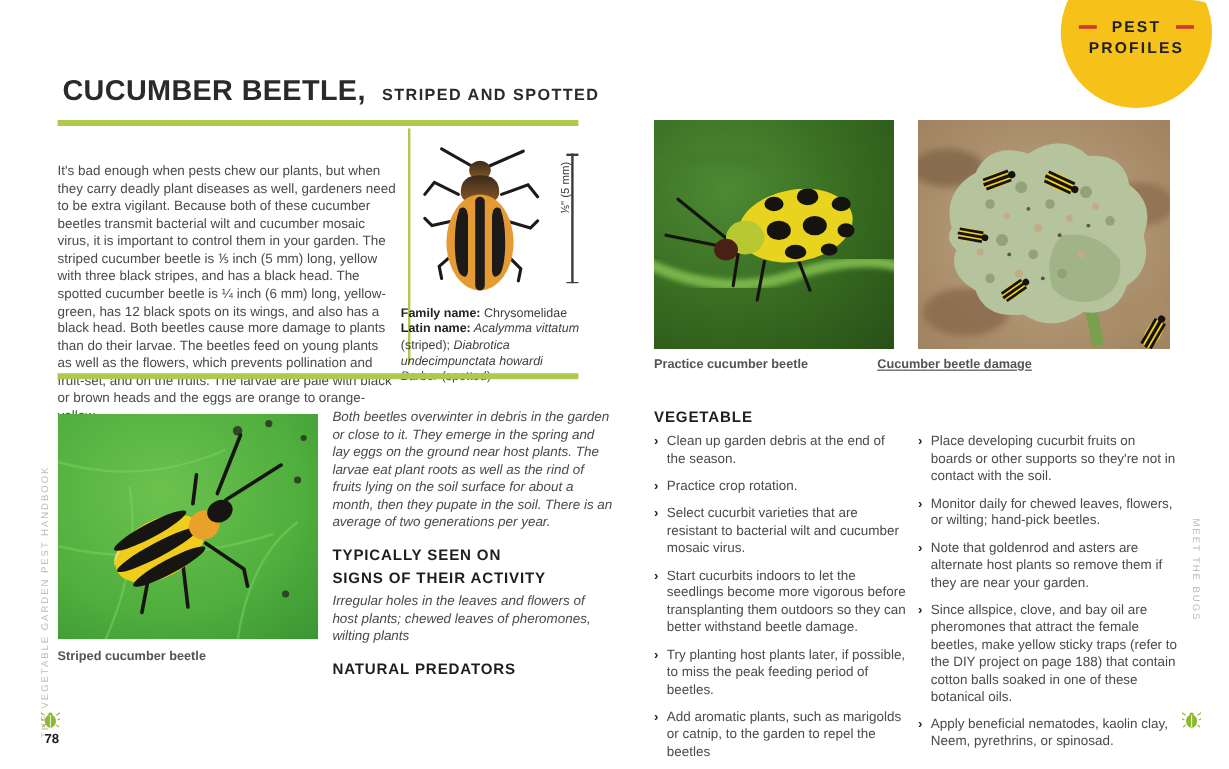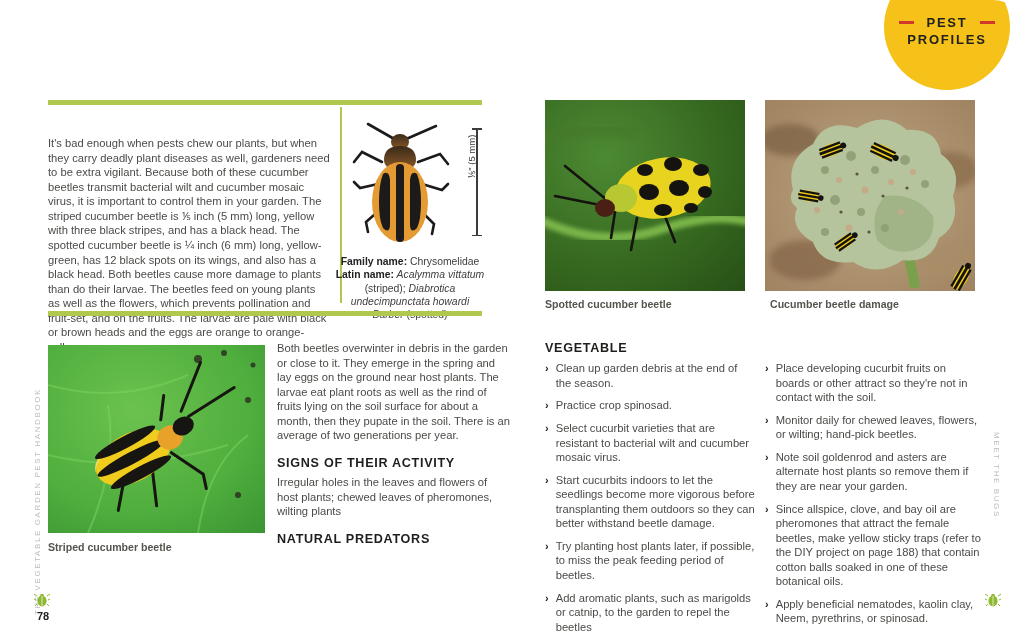--- a/index.html
+++ b/index.html
@@ -30,37 +30,37 @@
 
   
   .illo { position:absolute; left:352px; top:122px; width:98px; height:124px; }
   .measure { position:absolute; left:472px; top:128px; height:108px; width:10px; }
   .measure .bar { position:absolute; left:4px; top:0; width:1.5px; height:108px; background:#3c3b39; }
   .measure .cap { position:absolute; left:0; width:10px; height:1.5px; background:#3c3b39; }
   .measure .cap.t { top:0; } .measure .cap.b { bottom:0; }
   .measure-label { position:absolute; left:436px; top:150px; width:70px; font-size:9.5px; color:#3c3b39;
                    transform:rotate(-90deg); transform-origin:center; text-align:center; }
 
-  .taxonomy { position:absolute; left:334px; top:255px; width:152px; text-align:center;
+  .taxonomy { position:absolute; left:334px; top:255px; width:152px; 
               font-size:10.4px; line-height:1.28; color:#3f3e3c; }
   .taxonomy b { color:#222; }
   .lat { font-style:italic; }
 
   
   .photo { position:absolute; overflow:hidden; }
   .photo svg { display:block; }
   .ph-left   { left:48px;  top:345px; width:217px; height:188px; }
   .ph-spot   { left:545px; top:100px; width:200px; height:191px; }
   .ph-damage { left:765px; top:100px; width:210px; height:191px; }
   .caption { position:absolute; font-size:10.6px; font-weight:600; color:#55544f; }
 
   
   .mid-col { position:absolute; left:277px; top:341px; width:234px; }
   .sec-h { font-size:12.6px; font-weight:800; letter-spacing:0.7px; color:#1f1e1c; margin-bottom:5px; }
-  .sec-p { font-size:11.2px; line-height:1.3; color:#4a4a47; margin-bottom:13px; }
+  .sec-p { font-size:11.2px; line-height:1.3; color:#4a4a47; margin-bottom:13px;font-style:italic; }
 
   
   .controls-h { position:absolute; left:545px; top:341px; font-size:12.6px; font-weight:800; letter-spacing:0.7px; color:#1f1e1c; }
   .ctrl-col { position:absolute; top:361px; }
   .ctrl-col-1 { left:545px; width:210px; }
   .ctrl-col-2 { left:765px; width:218px; }
   .ctrl-item { display:flex; margin-bottom:8px; font-size:11.2px; line-height:1.3; color:#4a4a47; }
   .chev { font-weight:800; color:#1d1d1b; margin-right:7px; font-size:11px; line-height:1.35; }
 
   
@@ -82,20 +82,24 @@
 
   <div class="badge">
     <div class="badge-row">
       <span class="badge-dash"></span>
       <span class="badge-line">PEST</span>
       <span class="badge-dash"></span>
     </div>
     <div class="badge-line">PROFILES</div>
   </div>
 
+  <div class="title-wrap">
+    <span class="title-main">CUCUMBER BEETLE,</span>
+    <span class="title-sub">STRIPED AND SPOTTED</span>
+  </div>
   <div class="rule rule-top"></div>
 
   <p class="intro">It's bad enough when pests chew our plants, but when they carry deadly plant diseases as well, gardeners need to be extra vigilant. Because both of these cucumber beetles transmit bacterial wilt and cucumber mosaic virus, it is important to control them in your garden. The striped cucumber beetle is ⅕ inch (5 mm) long, yellow with three black stripes, and has a black head. The spotted cucumber beetle is ¼ inch (6 mm) long, yellow-green, has 12 black spots on its wings, and also has a black head. Both beetles cause more damage to plants than do their larvae. The beetles feed on young plants as well as the flowers, which prevents pollination and fruit-set, and on the fruits. The larvae are pale with black or brown heads and the eggs are orange to orange-yellow.</p>
 
   <div class="rule vline"></div>
 
   <div class="illo">
     <svg width="98" height="124" viewBox="0 0 98 124">
       <defs>
         <linearGradient id="headGrad" x1="0" y1="0" x2="0" y2="1">
@@ -177,20 +181,21 @@
         </g>
         <ellipse cx="16" cy="0" rx="13" ry="12" fill="#e8a22a"></ellipse>
         <ellipse cx="33" cy="-4" rx="11" ry="9" fill="#171512"></ellipse>
       </g>
     </svg>
   </div>
   <div class="caption" style="left:48px; top:541px;">Striped cucumber beetle</div>
 
   <div class="mid-col">
     <p class="sec-p">Both beetles overwinter in debris in the garden or close to it. They emerge in the spring and lay eggs on the ground near host plants. The larvae eat plant roots as well as the rind of fruits lying on the soil surface for about a month, then they pupate in the soil. There is an average of two generations per year.</p>
+    <div class="sec-h">TYPICALLY SEEN ON</div>
     <div class="sec-h">SIGNS OF THEIR ACTIVITY</div>
     <p class="sec-p">Irregular holes in the leaves and flowers of host plants; chewed leaves of pheromones, wilting plants</p>
     <div class="sec-h">NATURAL PREDATORS</div>
 
   </div>
 
   <div class="photo ph-spot">
     <svg width="200" height="191" viewBox="0 0 200 191">
       <defs>
         <radialGradient id="bgG" cx="0.3" cy="0.3" r="1">
@@ -222,21 +227,21 @@
             <ellipse cx="134" cy="88" rx="10" ry="8"></ellipse>
             <ellipse cx="160" cy="92" rx="7" ry="6"></ellipse>
           <ellipse cx="118" cy="110" rx="9" ry="6"></ellipse>
             <ellipse cx="146" cy="108" rx="7" ry="5"></ellipse>
         </g>
         <ellipse cx="76" cy="98" rx="16" ry="14" fill="#b8c832"></ellipse>
         <ellipse cx="60" cy="108" rx="10" ry="9" fill="#4a1f14"></ellipse>
       </g>
     </svg>
   </div>
-  <div class="caption" style="left:545px; top:298px;">Spotted cucumber beetle</div>
+  <div class="caption" style="left:545px; top:298px;">Practice cucumber beetle</div>
 
   <div class="photo ph-damage">
     <svg width="210" height="191" viewBox="0 0 210 191">
       <defs>
         <radialGradient id="soilG" cx="0.5" cy="0.5" r="0.9">
           <stop offset="0" stop-color="#bfa582"></stop>
             <stop offset="1" stop-color="#977a58"></stop>
         </radialGradient>
         <filter id="blur2">
             <feGaussianBlur stdDeviation="3"></feGaussianBlur>
@@ -313,32 +318,32 @@
         <g transform="translate(196,178) rotate(-60)">
           <ellipse rx="13" ry="6.5" fill="#f0cc1c"></ellipse>
             <rect x="-13" y="-1.4" width="26" height="2.8" fill="#15130f"></rect>
           <rect x="-12" y="-5.4" width="24" height="2.4" fill="#15130f"></rect>
             <rect x="-12" y="3" width="24" height="2.4" fill="#15130f"></rect>
           <circle cx="14" cy="0" r="3" fill="#15130f"></circle>
         </g>
       </g>
     </svg>
   </div>
-  <div class="caption" style="left:770px; top:298px;">Cucumber beetle damage</div>
+  <div class="caption" style="left:731px; top:298px;text-decoration:underline;">Cucumber beetle damage</div>
 
   <div class="controls-h">VEGETABLE</div>
 
   <div class="ctrl-col ctrl-col-1">
     <div class="ctrl-item">
         <span class="chev">›</span>
         <span>Clean up garden debris at the end of the season.</span>
       </div>
     <div class="ctrl-item">
         <span class="chev">›</span>
-        <span>Practice crop spinosad.</span>
+        <span>Practice crop rotation.</span>
       </div>
     <div class="ctrl-item">
         <span class="chev">›</span>
         <span>Select cucurbit varieties that are resistant to bacterial wilt and cucumber mosaic virus.</span>
       </div>
     <div class="ctrl-item">
         <span class="chev">›</span>
         <span>Start cucurbits indoors to let the seedlings become more vigorous before transplanting them outdoors so they can better withstand beetle damage.</span>
       </div>
     <div class="ctrl-item">
@@ -348,29 +353,29 @@
     <div class="ctrl-item">
         <span class="chev">›</span>
         <span>Add aromatic plants, such as marigolds or catnip, to the garden to repel the beetles</span>
       </div>
 
   </div>
 
   <div class="ctrl-col ctrl-col-2">
     <div class="ctrl-item">
         <span class="chev">›</span>
-        <span>Place developing cucurbit fruits on boards or other attract so they're not in contact with the soil.</span>
+        <span>Place developing cucurbit fruits on boards or other supports so they're not in contact with the soil.</span>
       </div>
     <div class="ctrl-item">
         <span class="chev">›</span>
         <span>Monitor daily for chewed leaves, flowers, or wilting; hand-pick beetles.</span>
       </div>
     <div class="ctrl-item">
         <span class="chev">›</span>
-        <span>Note soil goldenrod and asters are alternate host plants so remove them if they are near your garden.</span>
+        <span>Note that goldenrod and asters are alternate host plants so remove them if they are near your garden.</span>
       </div>
     <div class="ctrl-item">
         <span class="chev">›</span>
         <span>Since allspice, clove, and bay oil are pheromones that attract the female beetles, make yellow sticky traps (refer to the DIY project on page 188) that contain cotton balls soaked in one of these botanical oils.</span>
       </div>
     <div class="ctrl-item">
         <span class="chev">›</span>
         <span>Apply beneficial nematodes, kaolin clay, Neem, pyrethrins, or spinosad.</span>
       </div>
   </div>

